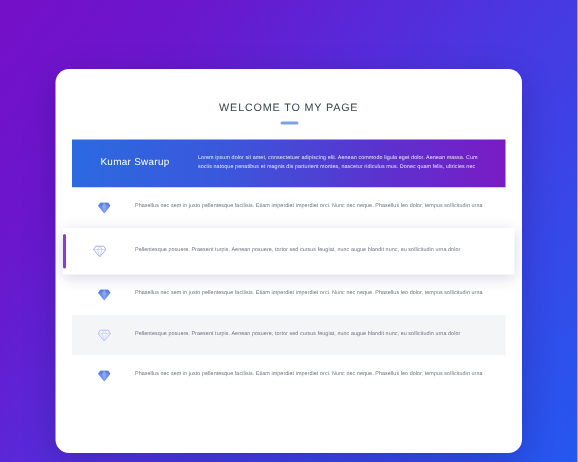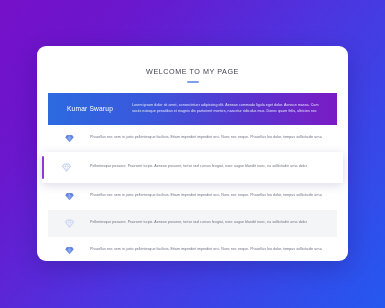--- a/index.html
+++ b/index.html
@@ -16,21 +16,21 @@
   .page {
     position: relative;
     width: 385px;
     height: 308px;
   }
   .card {
     position: absolute;
     left: 37px;
     top: 46px;
     width: 311px;
-    height: 215px;
+    height: 256px;
     background: #ffffff;
     border-radius: 9px;
     box-shadow: 0 6px 22px rgba(20, 10, 70, 0.22);
     overflow: hidden;
   }
   .card-inner {
     padding: 21px 0 0 0;
   }
   .page-title {
     text-align: center;

